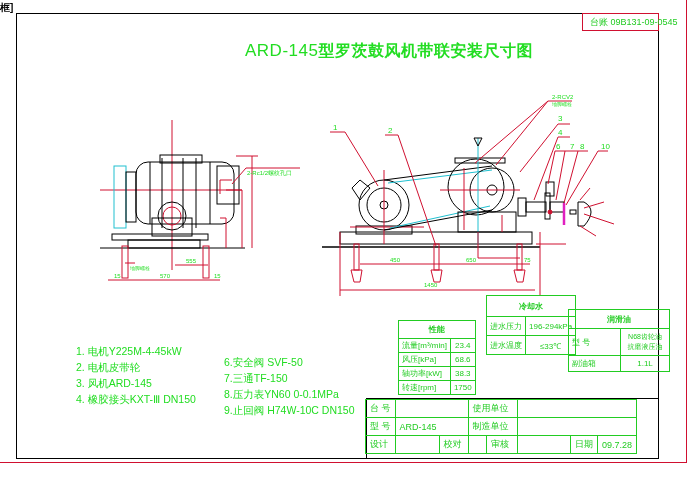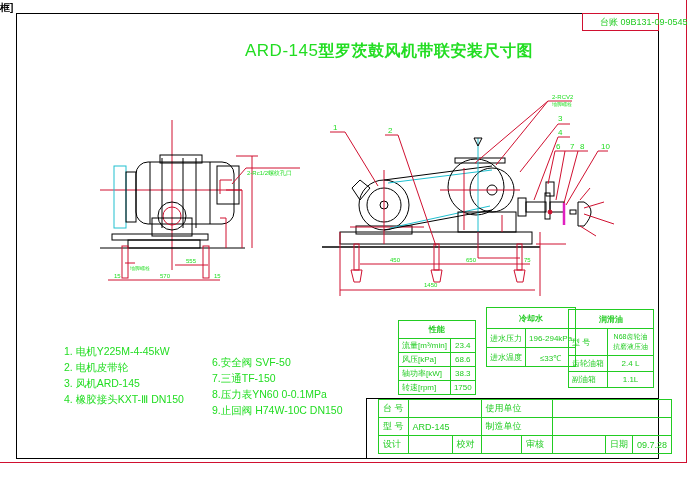--- a/index.html
+++ b/index.html
@@ -6,30 +6,30 @@
   body {
     width: 692px; height: 478px; background: #ffffff; position: relative; overflow: hidden;
     font-family: "Liberation Sans", sans-serif;
   }
   .corner-mark { position: absolute; left: 0; top: 1px; font-size: 10px; font-weight: bold; color: #000; }
   .frame { position: absolute; left: 16px; top: 13px; width: 643px; height: 446px; border: 1.5px solid #000; box-sizing: border-box; }
   .outer-red-right { position: absolute; left: 686px; top: 0; width: 1px; height: 462px; background: #d01030; }
   .outer-red-bottom { position: absolute; left: 0; top: 462px; width: 687px; height: 1px; background: #d01030; }
   .drawing-no {
     position: absolute; left: 582px; top: 13px; width: 77px; height: 18px; border: 1px solid #d01030;
-    box-sizing: border-box; color: #22cc22; font-size: 9px; line-height: 16px; padding-left: 17px; white-space: nowrap;
+    box-sizing: border-box; color: #22cc22; font-size: 9px; line-height: 16px; padding-left: 7px; white-space: nowrap;
   }
   .title {
     position: absolute; left: 245px; top: 41px; color: #22dd22; font-size: 17px; letter-spacing: 0.5px;
     font-family: "Liberation Sans Narrow", "Liberation Sans", sans-serif; white-space: nowrap;
   }
   .title .cn { font-size: 16px; font-weight: bold; }
   svg.dwg { position: absolute; left: 0; top: 0; }
   .parts { position: absolute; color: #22dd22; font-size: 10.5px; line-height: 16px; white-space: nowrap; }
-  .parts div { height: 16px; }
+  .parts div { height: 16px; margin-left: 12px; }
   table.spec { position: absolute; border-collapse: collapse; color: #22cc22; font-size: 8px; }
   table.spec td { border: 1px solid #22cc22; padding: 0 3px; height: 13px; white-space: nowrap; }
   table.spec td.hdr { text-align: center; font-weight: bold; height: 17px; }
   table.spec td.val { text-align: center; }
   table.tb { position: absolute; border-collapse: collapse; color: #22cc22; font-size: 9px; }
   table.tb td { border: 1px solid #22cc22; height: 17px; padding: 0 4px; white-space: nowrap; }
   .tb-outer { position: absolute; left: 366px; top: 398px; width: 293px; height: 61px; border-left: 1.5px solid #000; border-top: 1.5px solid #000; box-sizing: border-box; }
 </style>
 </head>
 <body>
@@ -229,58 +229,54 @@
         <td>轴功率[kW]</td>
         <td class="val">38.3</td>
       </tr>
   <tr>
         <td>转速[rpm]</td>
         <td class="val">1750</td>
       </tr>
 </tbody>
   </table>
 
-<table class="spec" style="left:486px; top:307px; width:73px;border-radius:10px;">
+<table class="spec" style="left:486px; top:295px; width:73px;border-radius:10px;">
   <tbody>
       <tr>
         <td class="hdr" colspan="2" style="height:20px;">冷却水</td>
       </tr>
   <tr>
         <td style="height:18px;margin-left:32px;">进水压力</td>
         <td class="val">196-294kPa</td>
       </tr>
   <tr>
         <td style="height:18px;">进水温度</td>
         <td class="val">≤33℃</td>
       </tr>
 </tbody>
   </table>
 
-<table class="spec" style="left:568px; top:309px; width:86px;">
+<table class="spec" style="left:568px; top:309px; width:102px;">
   <tbody>
       <tr>
         <td class="hdr" colspan="2" style="height:18px;">润滑油</td>
       </tr>
   <tr>
         <td style="height:26px;">型 号</td>
         <td class="val" style="white-space:normal; width:42px; font-size:7px;">N68齿轮油 抗磨液压油</td>
       </tr>
   <tr>
-        <td style="height:15px;">齿轮油箱</td>
-        <td class="val">2.4 L</td>
-      </tr>
-  <tr>
         <td style="height:15px;margin-left:40px;">副油箱</td>
         <td class="val">1.1L</td>
       </tr>
 </tbody>
   </table>
 
 <div class="tb-outer"></div>
-<table class="tb" style="left:378px; top:399px; width:294px;">
+<table class="tb" style="left:365px; top:399px; width:272px;">
   <tbody>
       <tr>
     <td style="width:20px;">台 号</td>
     <td colspan="2"></td>
     <td colspan="3">使用单位</td>
     <td colspan="4"></td>
   </tr>
   <tr>
     <td>型 号</td>
     <td colspan="2">ARD-145</td>

